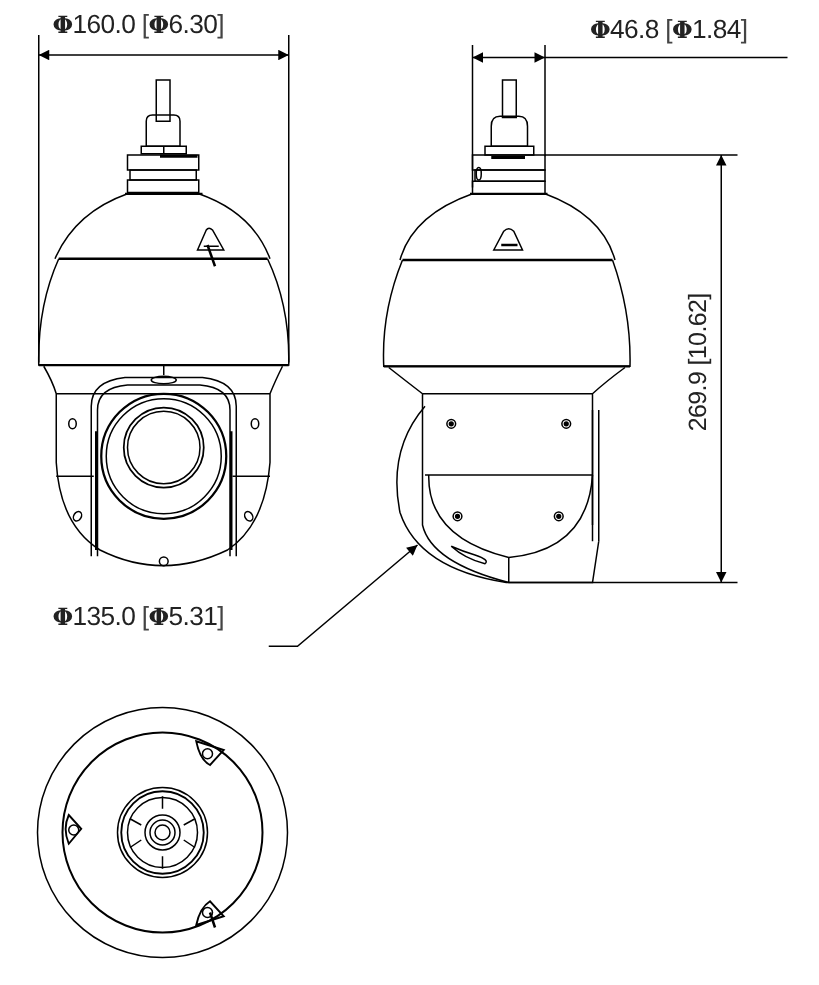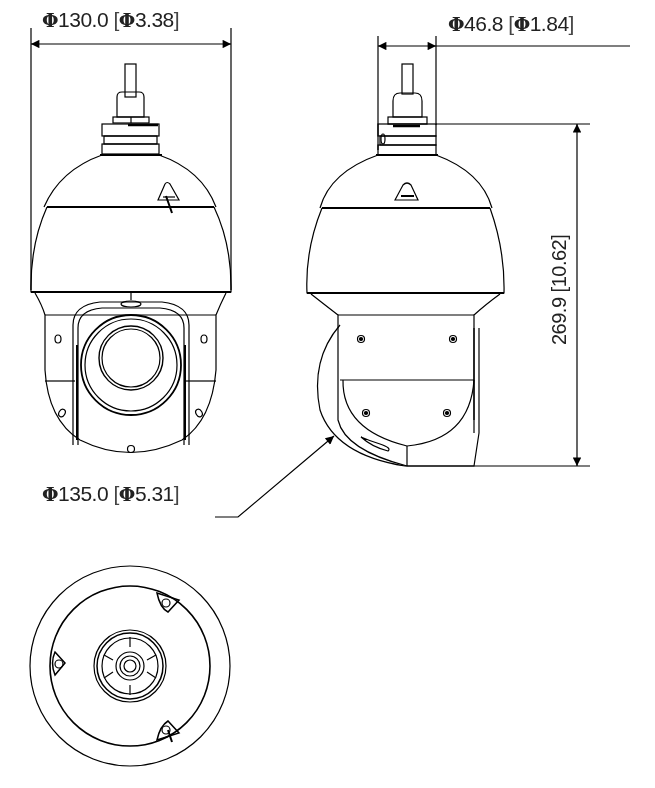--- a/index.html
+++ b/index.html
@@ -148,25 +148,25 @@
     <circle cx="166" cy="603" r="4"></circle>
     <path d="M55,652 L65,663 L55,675 Q50,663 55,652 Z" stroke-width="1.5"></path>
     <circle cx="59" cy="664" r="4"></circle>
     <path d="M157,740 L179,733 L168,721 Q160,726 157,740 Z" stroke-width="1.5"></path>
     <circle cx="166" cy="730" r="4"></circle>
     <line x1="168" y1="730" x2="172" y2="742" stroke-width="2"></line>
   </g>
 </svg>
 
 <div class="dim-label" style="left:42px; top:8px;">
-  <span class="phi">Φ</span><span>130.0</span>
-  <span class="br">[</span><span class="phi">Φ</span><span>3.38</span><span class="br">]</span>
+  <span class="phi">Φ</span><span>160.0</span>
+  <span class="br">[</span><span class="phi">Φ</span><span>6.30</span><span class="br">]</span>
 </div>
 
-<div class="dim-label" style="left:448px; top:12px;">
+<div class="dim-label" style="left:472px; top:12px;">
   <span class="phi">Φ</span><span>46.8</span>
   <span class="br">[</span><span class="phi">Φ</span><span>1.84</span><span class="br">]</span>
 </div>
 
 <div class="vlabel" style="left:548px; top:345px;">269.9 [10.62]</div>
 
 <div class="dim-label" style="left:42px; top:482px;">
   <span class="phi">Φ</span><span>135.0</span>
   <span class="br">[</span><span class="phi">Φ</span><span>5.31</span><span class="br">]</span>
 </div>

